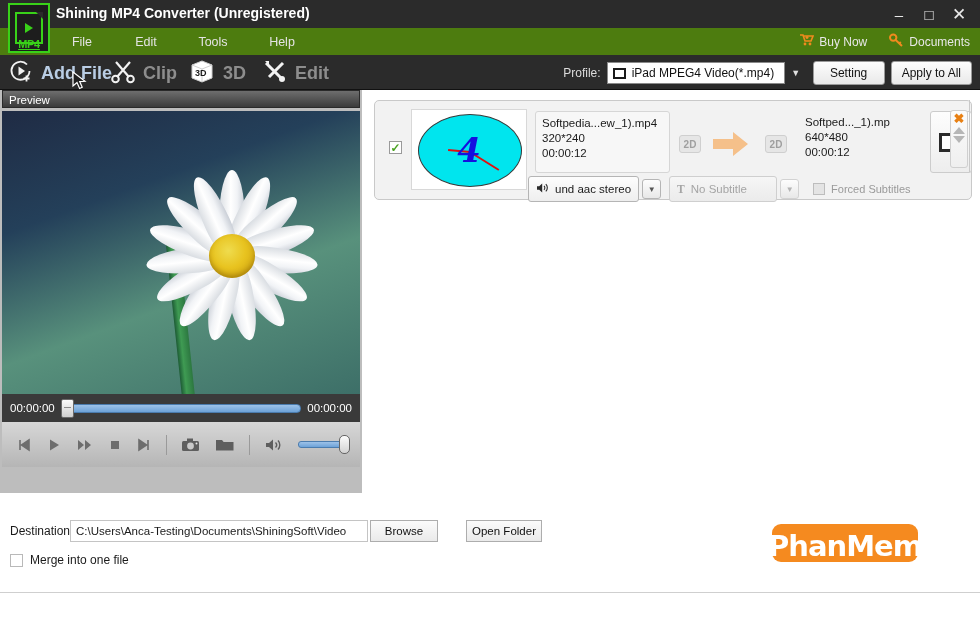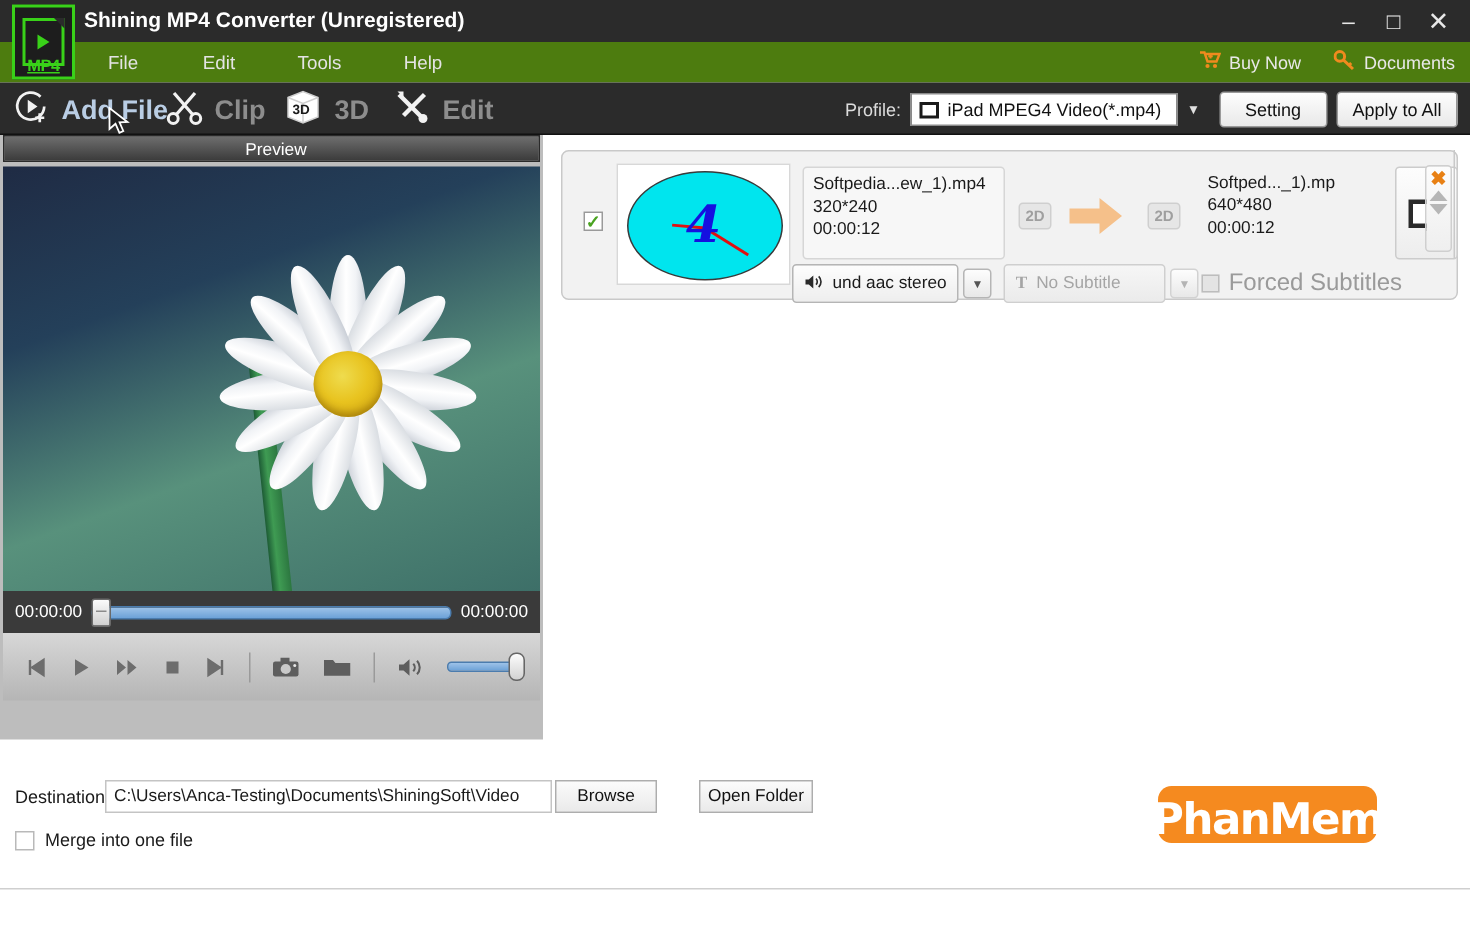--- a/index.html
+++ b/index.html
@@ -87,21 +87,21 @@
     width:22px;height:22px; display:flex;align-items:center;justify-content:center;
     color:#e0e0e0; font-size:9px;
   }
   .btn-gray {
     height:24px; min-width:72px; padding:0 10px; margin-left:6px;
     background:linear-gradient(#fdfdfd,#e9e9e9); border:1px solid #9a9a9a; border-radius:3px;
     font-size:12px; color:#111; display:flex; align-items:center; justify-content:center;
   }
 
   
-  .preview-panel { position:absolute; left:0; top:90px; width:362px; height:403px; background:#bdbdbd;text-align:center; }
+  .preview-panel { position:absolute; left:0; top:90px; width:362px; height:403px; background:#bdbdbd; }
   .preview-head {
     position:absolute; left:2px; top:0px; width:358px; height:18px;
     background:linear-gradient(#6e6e6e,#3b3b3b);
     color:#fff; font-size:11.5px; padding-left:6px; line-height:18px;
     border:1px solid #2a2a2a;
   }
   .video-area {
     position:absolute; left:2px; top:21px; width:358px; height:283px;
     background:linear-gradient(160deg,#1f2b44 0%,#24405a 30%,#58917c 62%,#3d6f68 100%);
     overflow:hidden;
@@ -217,21 +217,21 @@
     display:flex; align-items:center; gap:6px; padding:12px 7px; font-size:11.5px; color:#1a1a1a;
   }
   .combo.disabled { color:#a5a5a5; background:linear-gradient(#f6f6f6,#ebebeb); border-color:#cfcfcf; }
   .combo-arrow {
     width:19px;height:20px; margin-left:3px;
     background:linear-gradient(#fdfdfd,#e8e8e8); border:1px solid #b5b5b5; border-radius:3px;
     display:flex;align-items:center;justify-content:center; font-size:8px; color:#555;
   }
   .combo-arrow.disabled { color:#b4b4b4; border-color:#d2d2d2; }
   .forced {
-    display:flex; align-items:center; gap:6px; margin-left:2px; font-size:16px; color:#9a9a9a;
+    display:flex; align-items:center; gap:6px; margin-left:14px; font-size:11px; color:#9a9a9a;
   }
   .sq-chk { width:12px;height:12px;border:1px solid #bdbdbd; background:#e4e4e4; }
 
   .side-ctrl {
     position:absolute; left:950px; top:110px; width:18px; height:58px;
     background:linear-gradient(#fcfcfc,#efefef); border:1px solid #cfcfcf; border-radius:3px;
     display:flex; flex-direction:column; align-items:center; padding-top:2px; gap:2px;
   }
   .x-close { color:#e88014; font-size:13px; font-weight:bold; line-height:12px; }
   .tri-up { width:0;height:0;border-style:solid;border-width:0 6px 7px 6px;border-color:transparent transparent #b6b6b6 transparent;}

